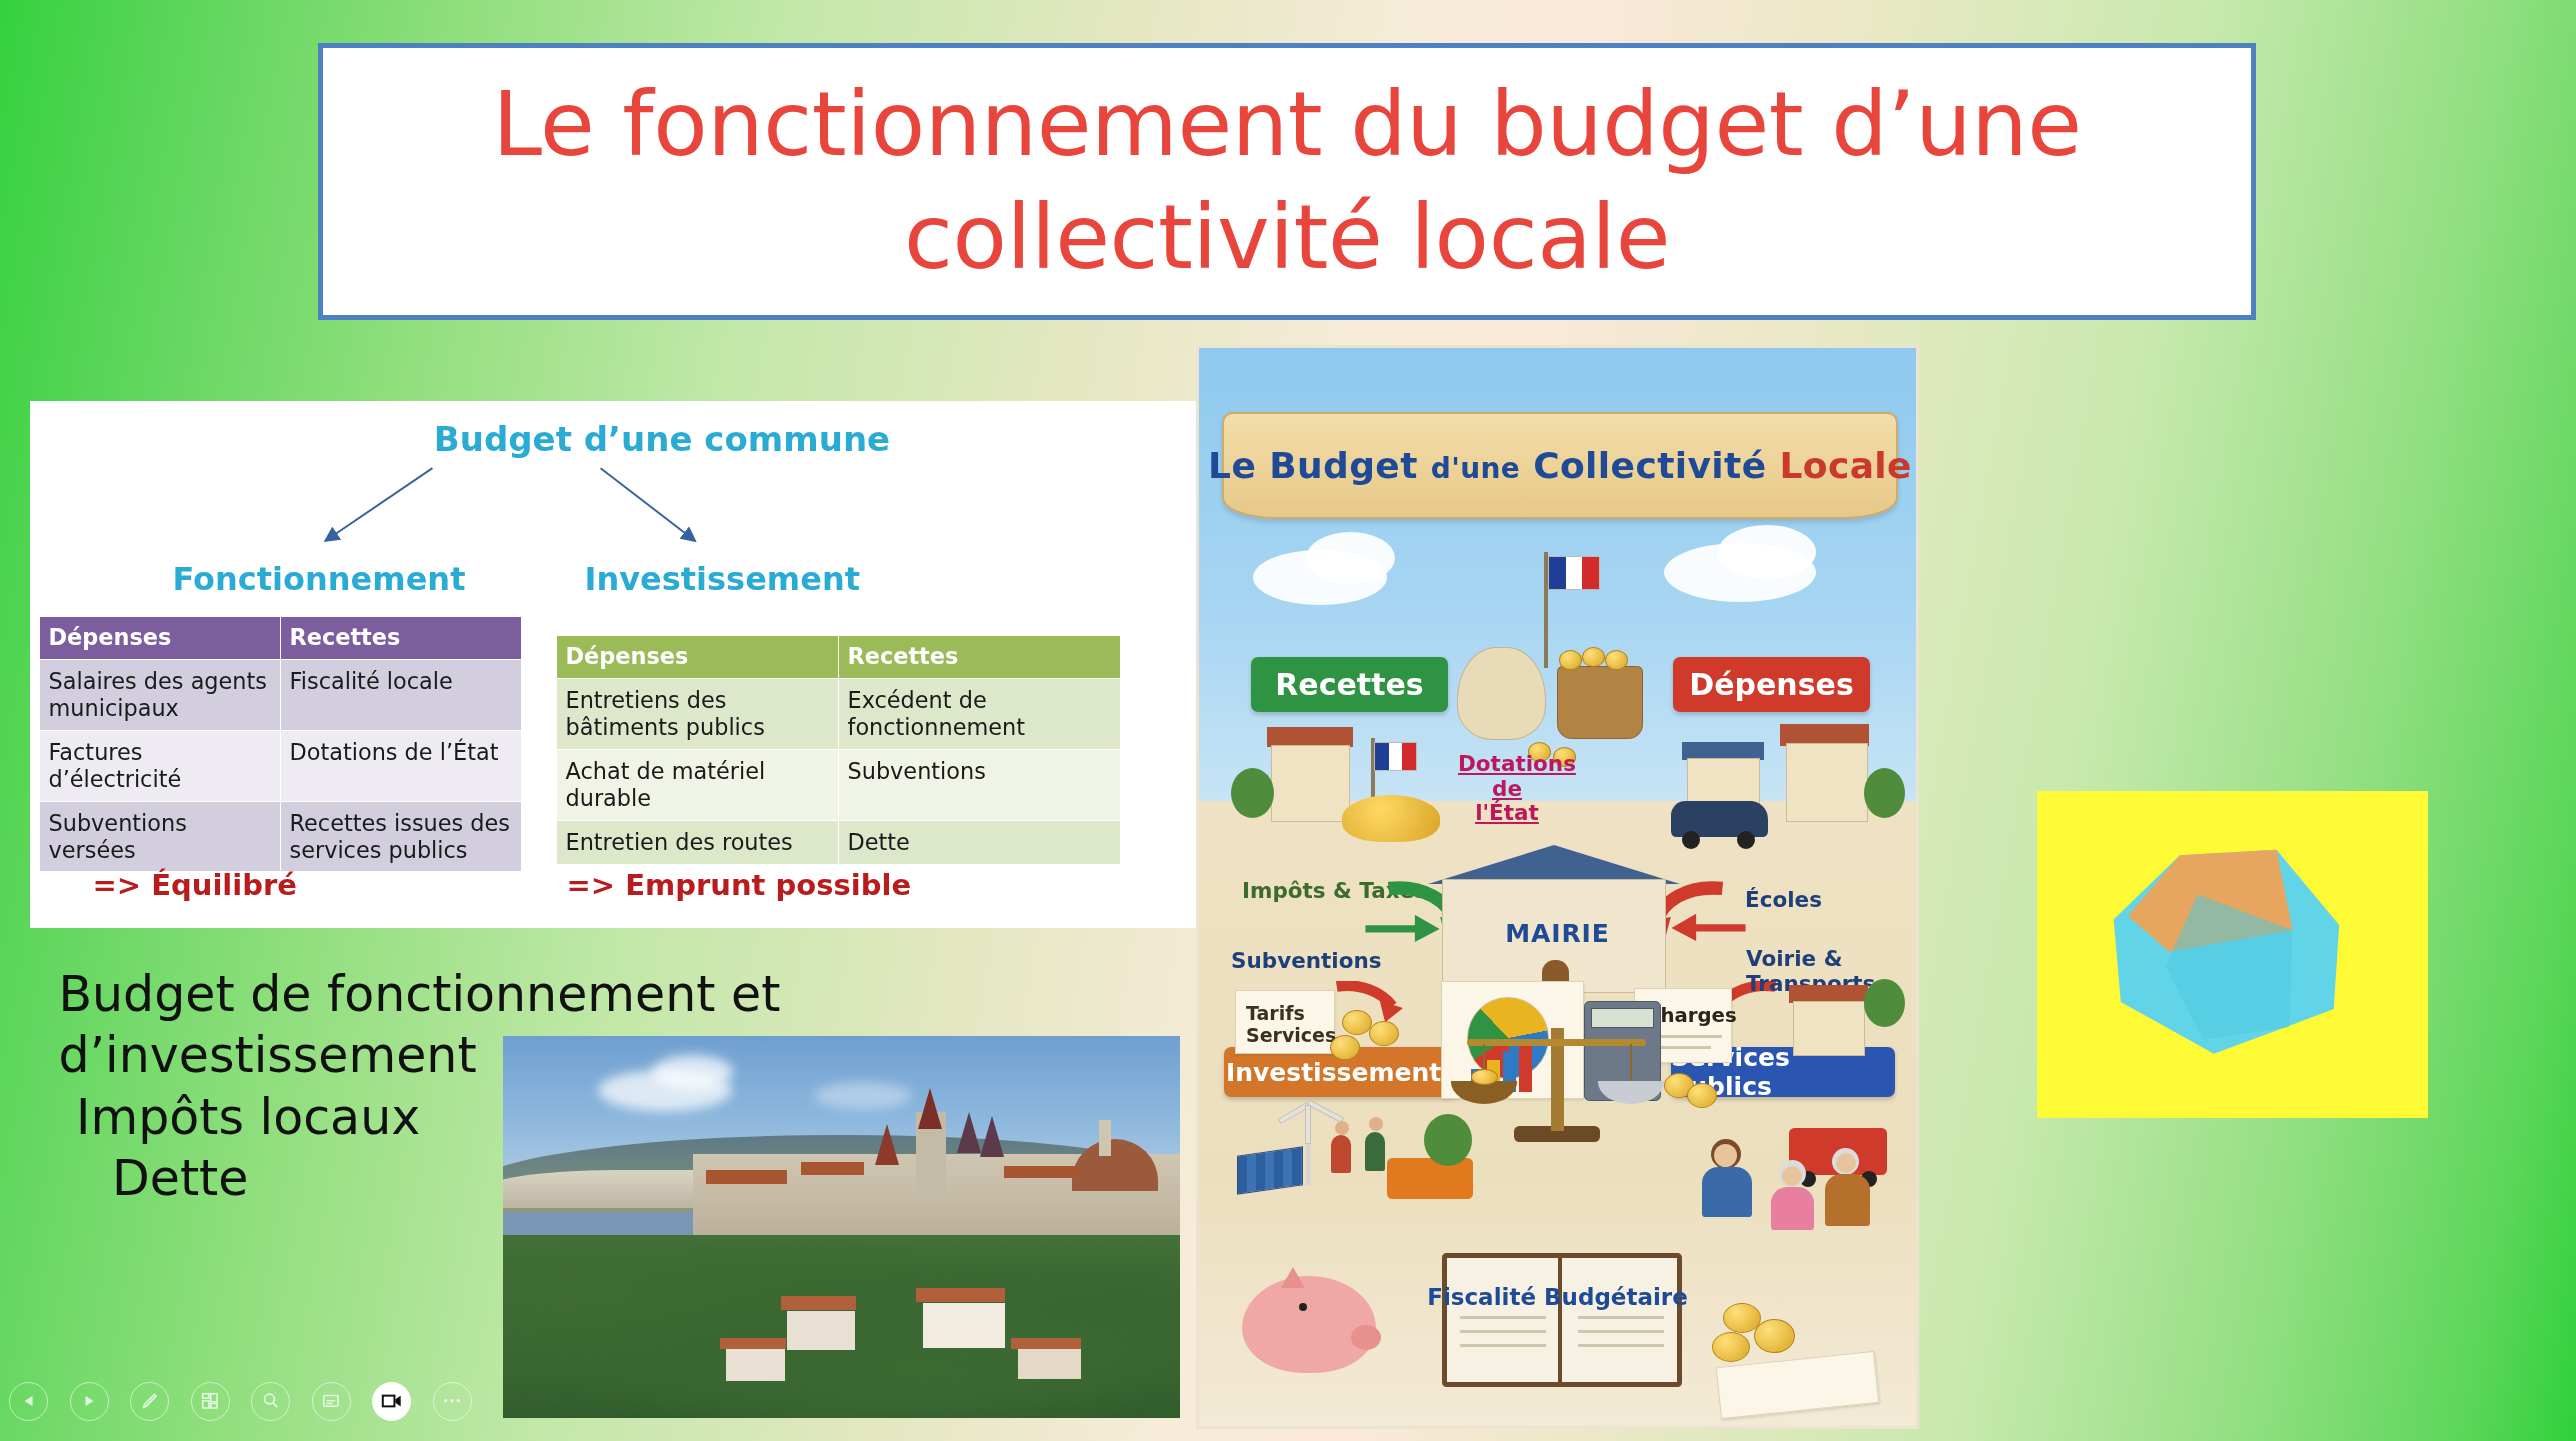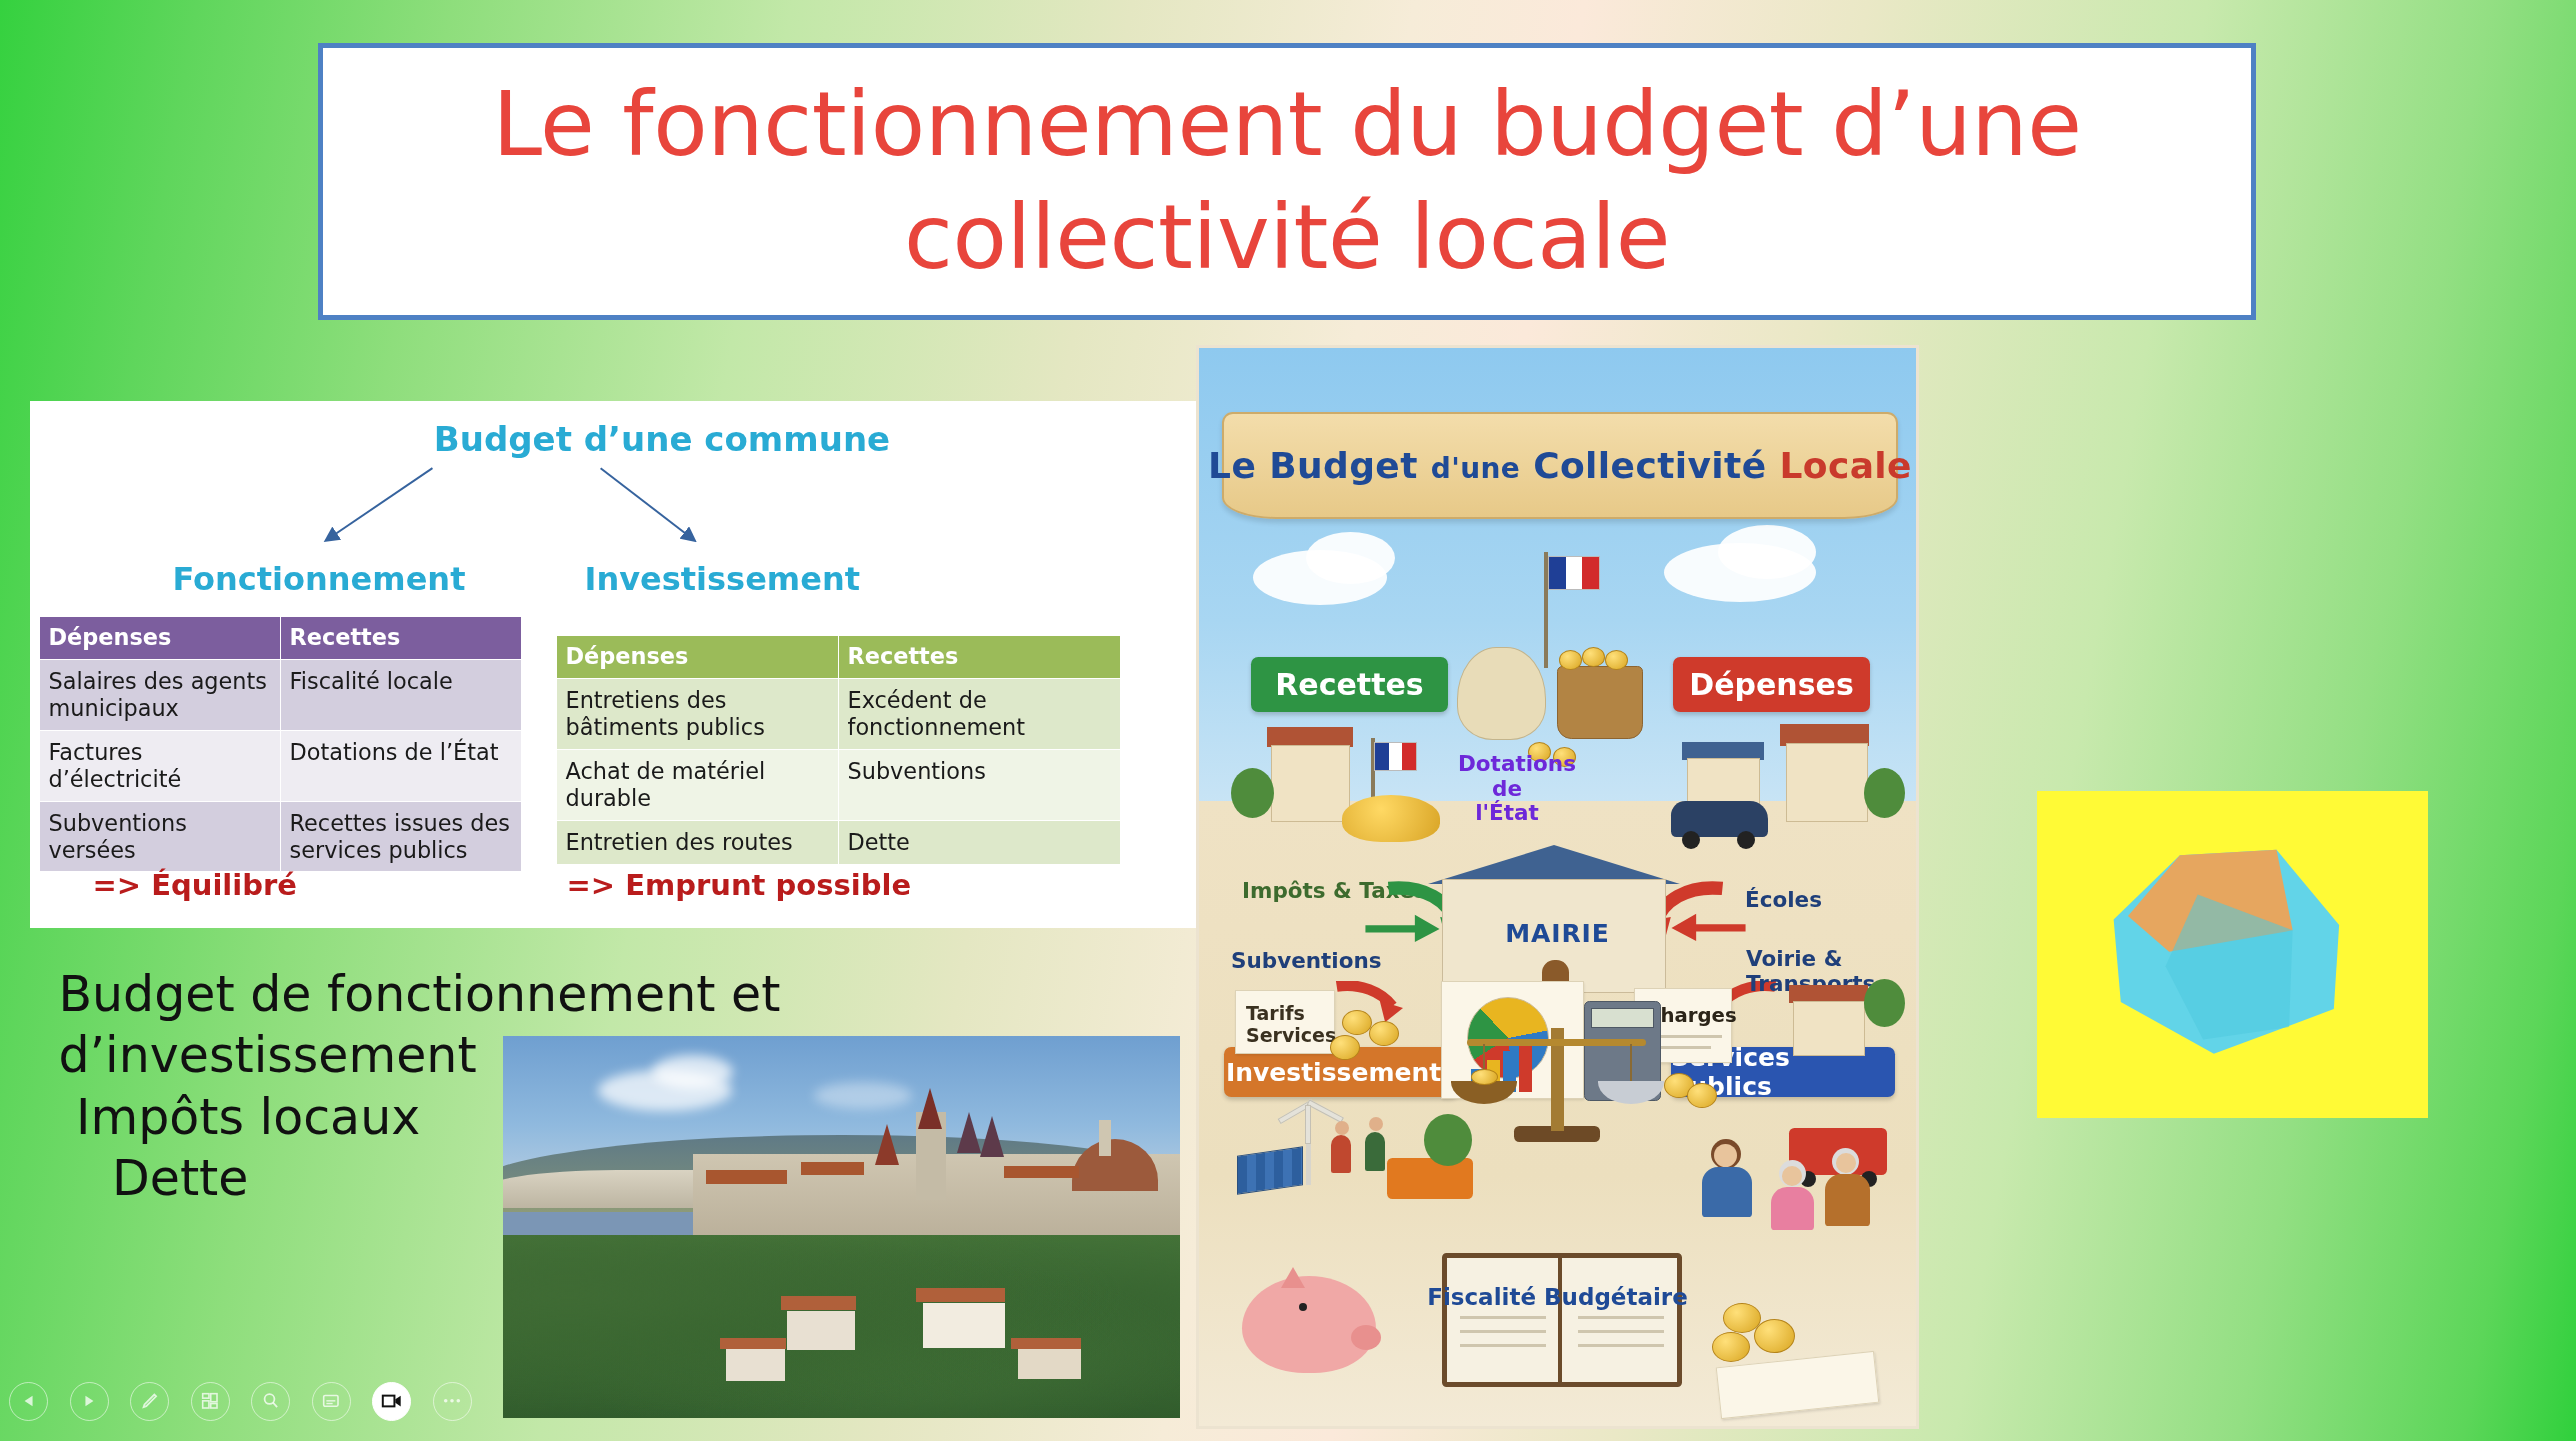--- a/index.html
+++ b/index.html
@@ -247,21 +247,21 @@
   #rib-depenses  { left:474px; top:309px; width:197px; height:55px; background:#cf3a2b; font-size:30px; }
   #rib-invest    { left:25px;  top:699px; width:234px; height:50px; background:#d4762a; font-size:25px; }
   #rib-services  { left:472px; top:699px; width:224px; height:50px; background:#2a55b0; font-size:25px; }
 
   .p-label {
     position:absolute;
     font-family:"DejaVu Sans", sans-serif;
     font-weight:bold; font-size:21.5px;
     line-height:1.15;
   }
-  #lbl-dotations { left:259px; top:404px; width:98px; color:#6d28d9; text-align:center; }
+  #lbl-dotations { left:259px; top:404px; width:98px; color:#be185d; text-align:center;text-decoration:underline; }
   #lbl-impots    { left:43px;  top:531px; color:#3d6b2e; }
   #lbl-ecoles    { left:546px; top:540px; color:#1f3f7a; }
   #lbl-subv      { left:32px;  top:601px; color:#1f3f7a; }
   #lbl-voirie    { left:547px; top:599px; width:116px; color:#1f3f7a; }
   #lbl-tarifs    { left:47px;  top:655px; width:81px;  color:#3a3120; font-size:19px; }
   #lbl-charges   { left:447px; top:657px; color:#2b2418; font-size:19.7px; }
   #lbl-mairie    { left:0; right:0; top:572px; text-align:center; color:#1f4a96; font-size:25px; letter-spacing:0.9px; }
   #lbl-equilibre { left:0; right:0; top:936px; text-align:center; color:#1f4a96; font-size:23px; }
 
   .p-building { position:absolute; background:#f0e3c4; border:1.8px solid #cdbb94; }

